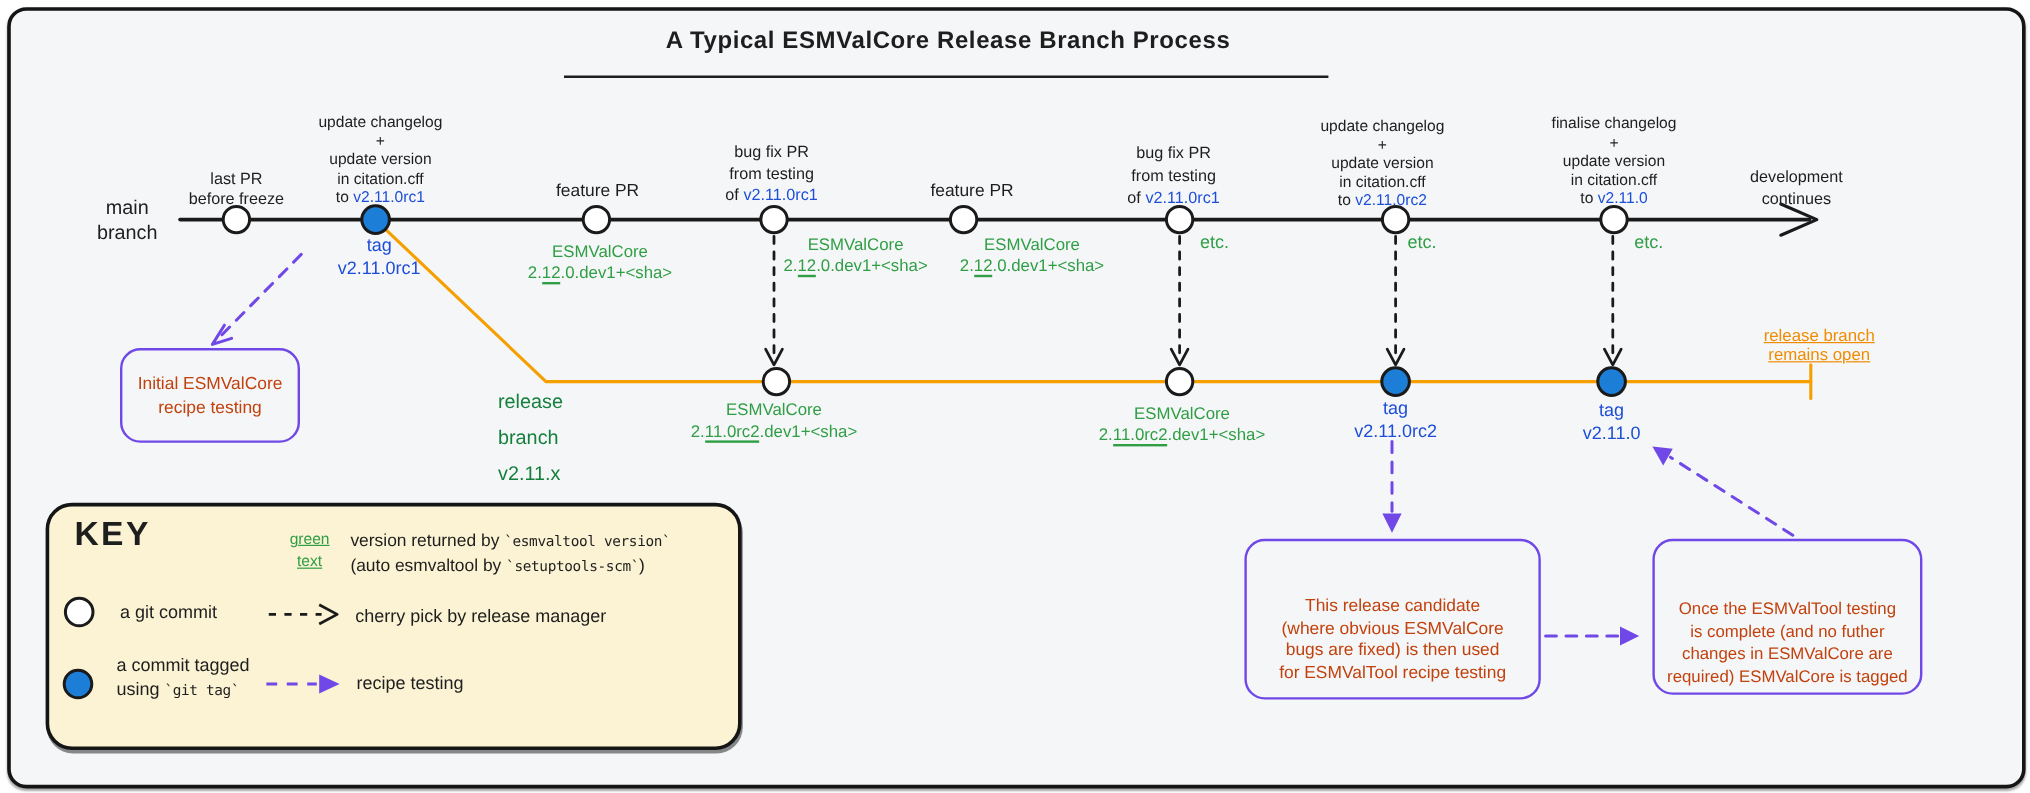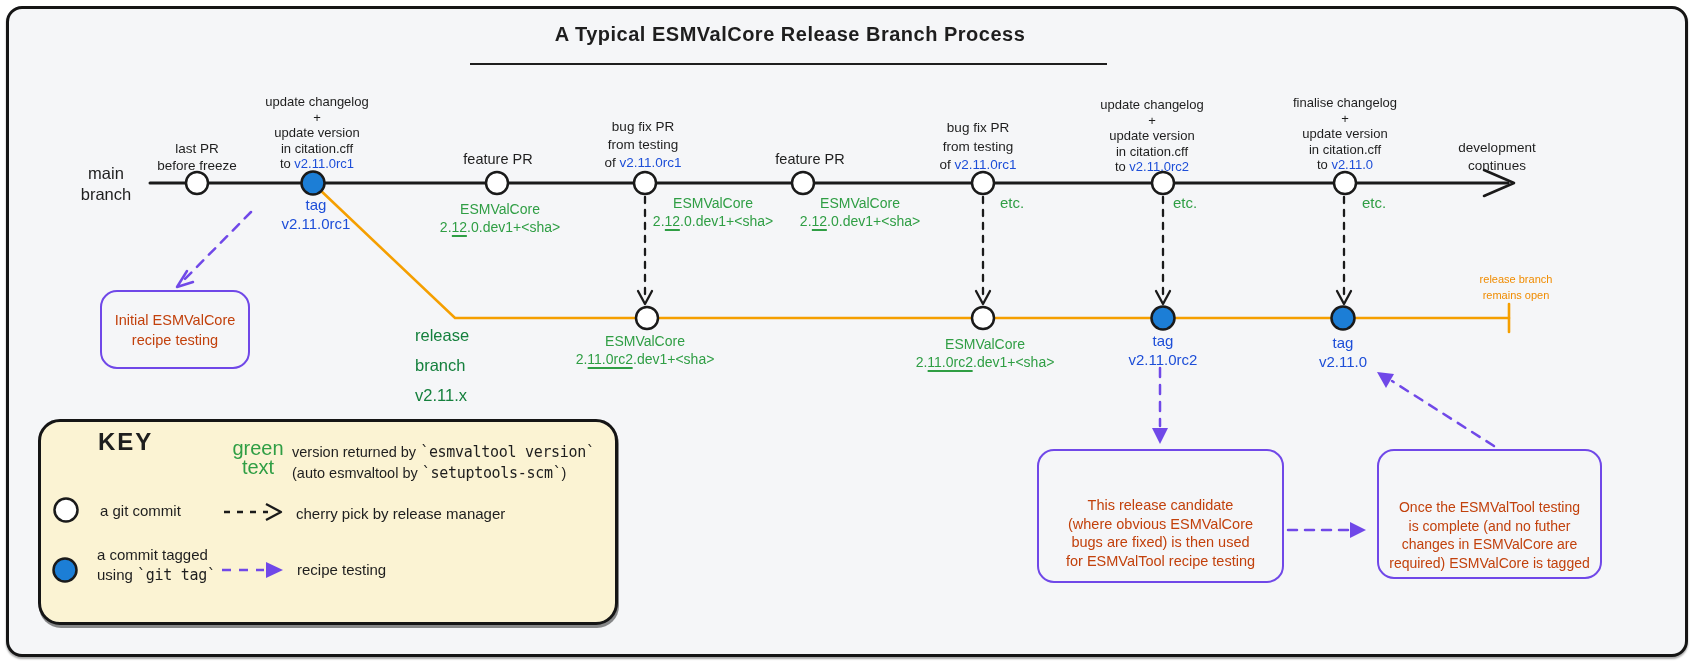--- a/index.html
+++ b/index.html
@@ -8,24 +8,24 @@
   .bgbox{position:absolute;box-sizing:border-box;}
   .keybox{background:#fbf3d3;border:3px solid #151515;border-radius:22px;box-shadow:1px 3px 0 rgba(0,0,0,.45);}
   .pbox{border:2.2px solid #7048e8;border-radius:17px;background:transparent;}
   svg{position:absolute;left:0;top:0;pointer-events:none;}
   .txt{position:absolute;white-space:pre-line;line-height:1.2;}
   .c{transform:translateX(-50%);text-align:center;}
   .blue{color:#1d4ed8;}
   .green{color:#2f9e44;}
   .orange{color:#f08c00;}
   .purple{color:#c2410c;}
-  .code{font-family:"DejaVu Sans Mono",monospace;font-size:15px;letter-spacing:-0.3px;}
+  .code{font-family:"DejaVu Sans Mono",monospace;font-size:12px;letter-spacing:-0.3px;}
   .ugreen{border-bottom:2.2px solid #2f9e44;padding-bottom:0px;}
   .title{font-size:20px;font-weight:bold;letter-spacing:0.5px;}
-  .keyhead{font-size:24px;font-weight:800;letter-spacing:2px;margin-left:36px;}
+  .keyhead{font-size:28px;font-weight:800;letter-spacing:2px;}
 </style>
 </head>
 <body>
 
 <div id="canvas">
 
   <div class="frame"></div>
   <div class="bgbox keybox" style="left:38px;top:419px;width:580px;height:206px;"></div>
   <div class="bgbox pbox" style="left:100px;top:290px;width:150px;height:79px;"></div>
   <div class="bgbox pbox" style="left:1037px;top:449px;width:247px;height:134px;"></div>
@@ -95,21 +95,21 @@
     </g>
   </svg>
 
   <div class="txt c title" style="left:790px;top:22px;">A Typical ESMValCore Release Branch Process</div>
 
   <div class="txt c" style="left:106px;top:163px;font-size:16.5px;line-height:21px;">main
 branch</div>
   <div class="txt" style="left:415px;top:320px;font-size:16.5px;line-height:30px;color:#15803d;">release
 branch
 v2.11.x</div>
-  <div class="txt c orange" style="left:1516px;top:271px;font-size:11px;line-height:16px;">release branch
+  <div class="txt c orange" style="left:1516px;top:271px;font-size:14px;line-height:16px;text-decoration:underline;">release branch
 remains open</div>
   <div class="txt c" style="left:1497px;top:139px;font-size:13.5px;line-height:17.5px;">development
 continues</div>
 
   <div class="txt c" style="left:197px;top:141px;font-size:13.5px;line-height:16.5px;">last PR
 before freeze</div>
 
   <div class="txt c" style="left:317px;top:94px;font-size:13px;line-height:15.5px;"><span>update changelog
 +
 update version
@@ -174,21 +174,21 @@
   <div class="txt purple" style="left:1037px;top:496px;width:247px;font-size:14.5px;line-height:18.5px;text-align:center;">This release candidate
 (where obvious ESMValCore
 bugs are fixed) is then used
 for ESMValTool recipe testing</div>
   <div class="txt purple" style="left:1377px;top:498px;width:225px;font-size:14px;line-height:18.5px;text-align:center;">Once the ESMValTool testing
 is complete (and no futher
 changes in ESMValCore are
 required) ESMValCore is tagged</div>
 
   <div class="txt keyhead" style="left:62px;top:428px;">KEY</div>
-  <div class="txt c green" style="left:258px;top:439px;font-size:20px;line-height:19px;">green
+  <div class="txt c green" style="left:258px;top:439px;font-size:13px;line-height:19px;text-decoration:underline;">green
 text</div>
   <div class="txt" style="left:292px;top:443px;font-size:14.5px;"><span>version returned by </span><span class="code">`esmvaltool version`</span></div>
   <div class="txt" style="left:292px;top:464px;font-size:14.5px;"><span>(auto esmvaltool by </span><span class="code">`setuptools-scm`</span><span>)</span></div>
   <div class="txt" style="left:100px;top:502px;font-size:15px;">a git commit</div>
   <div class="txt" style="left:296px;top:505px;font-size:15px;">cherry pick by release manager</div>
   <div class="txt" style="left:97px;top:545px;font-size:15px;line-height:20px;"><span>a commit tagged
 using </span><span class="code">`git tag`</span></div>
   <div class="txt" style="left:297px;top:561px;font-size:15px;">recipe testing</div>
 
 </div>

